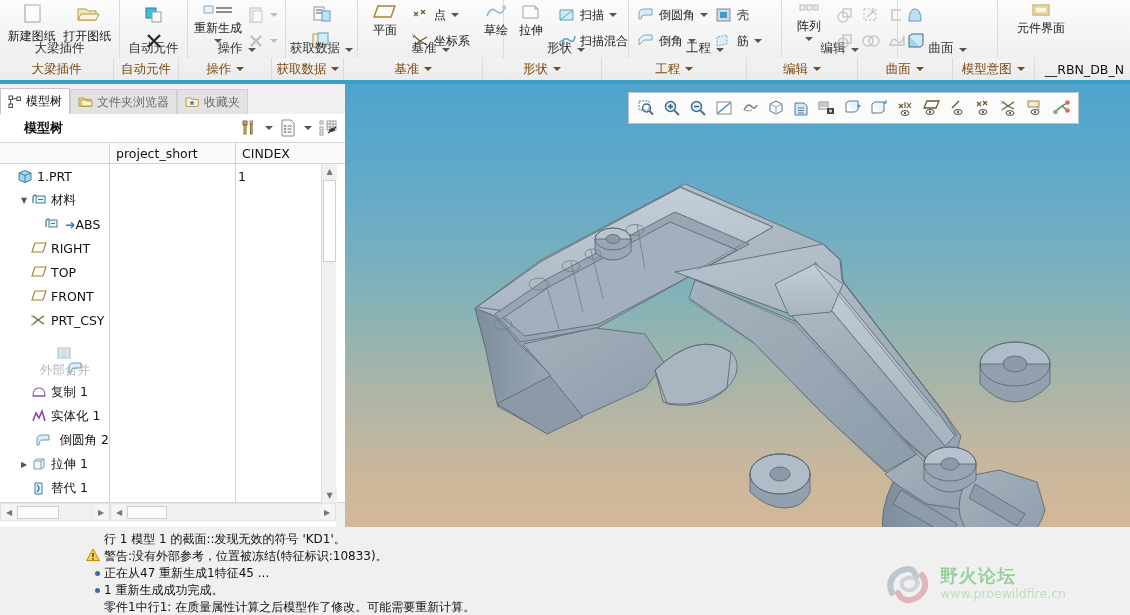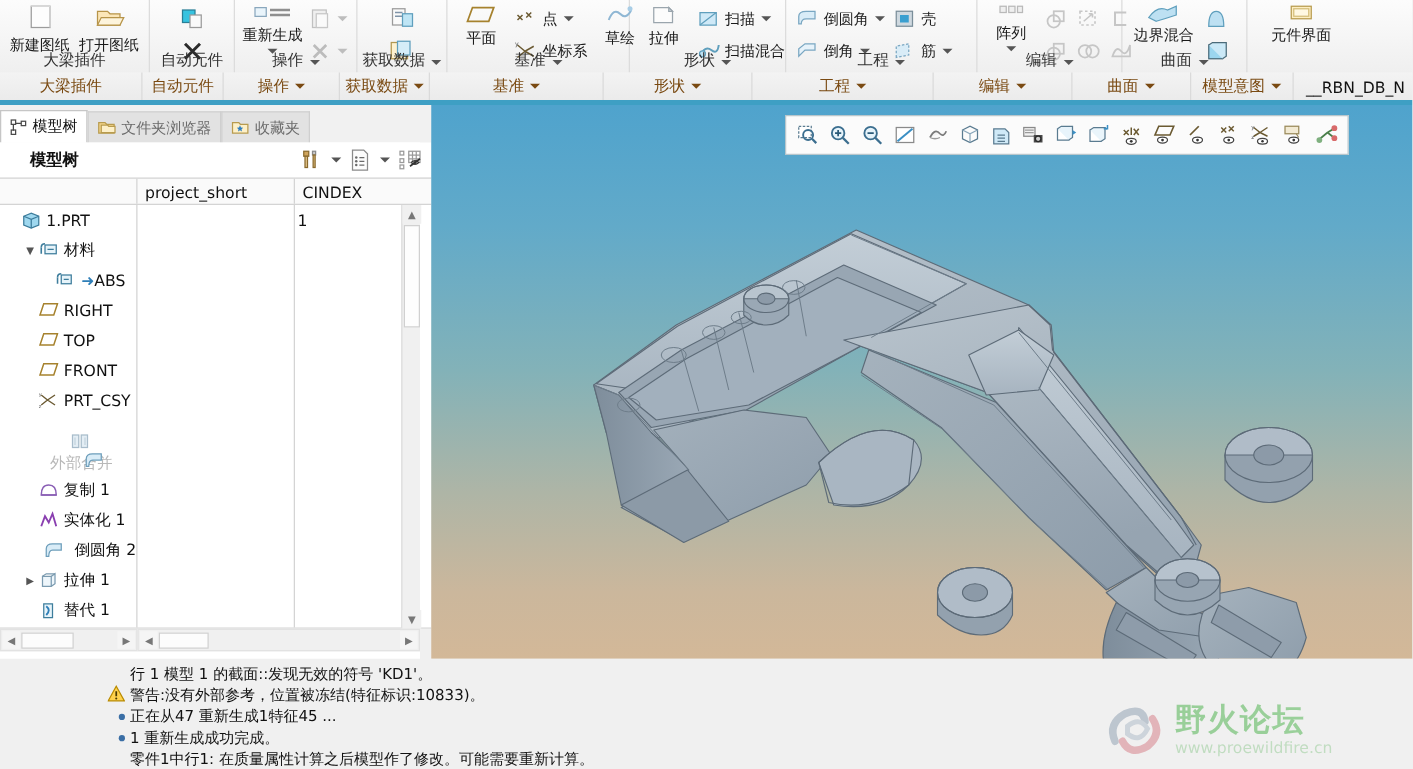--- a/index.html
+++ b/index.html
@@ -168,21 +168,21 @@
   }
   .msgline { display: flex; align-items: flex-start; height: 17px; font-size: 12px; color: #111; }
   .msgline .gut { width: 104px; flex: 0 0 104px; display: flex; justify-content: flex-end; padding-right: 4px; }
   .msgline .mtxt { white-space: nowrap; }
   .bullet { display:inline-block; width:5px; height:5px; border-radius:50%; background:#3a6ea5; margin-top:6px; }
   .watermark {
     position: absolute; right: 8px; bottom: 4px; width: 240px; height: 54px;
     display: flex; align-items: center; gap: 6px; opacity: 0.58;
   }
   .wm-text { display: flex; flex-direction: column; line-height: 1; }
-  .wm-cn { font-size: 25px; font-weight: bold; color: #5cb85c; letter-spacing: 1px; font-family: Liberation Serif, serif; }
+  .wm-cn { font-size: 18px; font-weight: bold; color: #5cb85c; letter-spacing: 1px; }
   .wm-url { font-size: 12.5px; color: #9fcf9f; margin-top: 3px; }
 
   svg { display: block; }
 </style>
 </head>
 <body>
 
 <div id="app">
 
   <div class="ribbon">
@@ -486,28 +486,20 @@
               </svg>
           </span>
         </div>
       </div>
       <div style="position:absolute;left:0;bottom:0;width:100%;text-align:center;font-size:12.5px;color:#333;padding-bottom:1px;">
         <span>编辑</span><span class="caret"></span>
       </div>
     </div>
 
     <div class="rgroup" style="width:100px;">
-      <div class="bigbtn" style="width:58px;">
-        <span>
-          <svg width="30" height="16" viewBox="0 0 30 16">
-              <path d="M3 11 Q10 1 18 5 L25 2 L25 9 Q16 12 9 14 Z" fill="#bde0f2" stroke="#5f9fbd"></path>
-            </svg>
-        </span>
-        <span class="lbl cn">边界混合</span>
-      </div>
       <div class="col">
         <div class="smallrow">
           <span>
             <svg width="20" height="18" viewBox="0 0 20 18">
                 <path d="M4 15 Q4 3 10 3 Q16 3 16 15 Z" fill="#bde0f2" stroke="#5f9fbd"></path>
               </svg>
           </span>
         </div>
         <div class="smallrow">
           <span>

